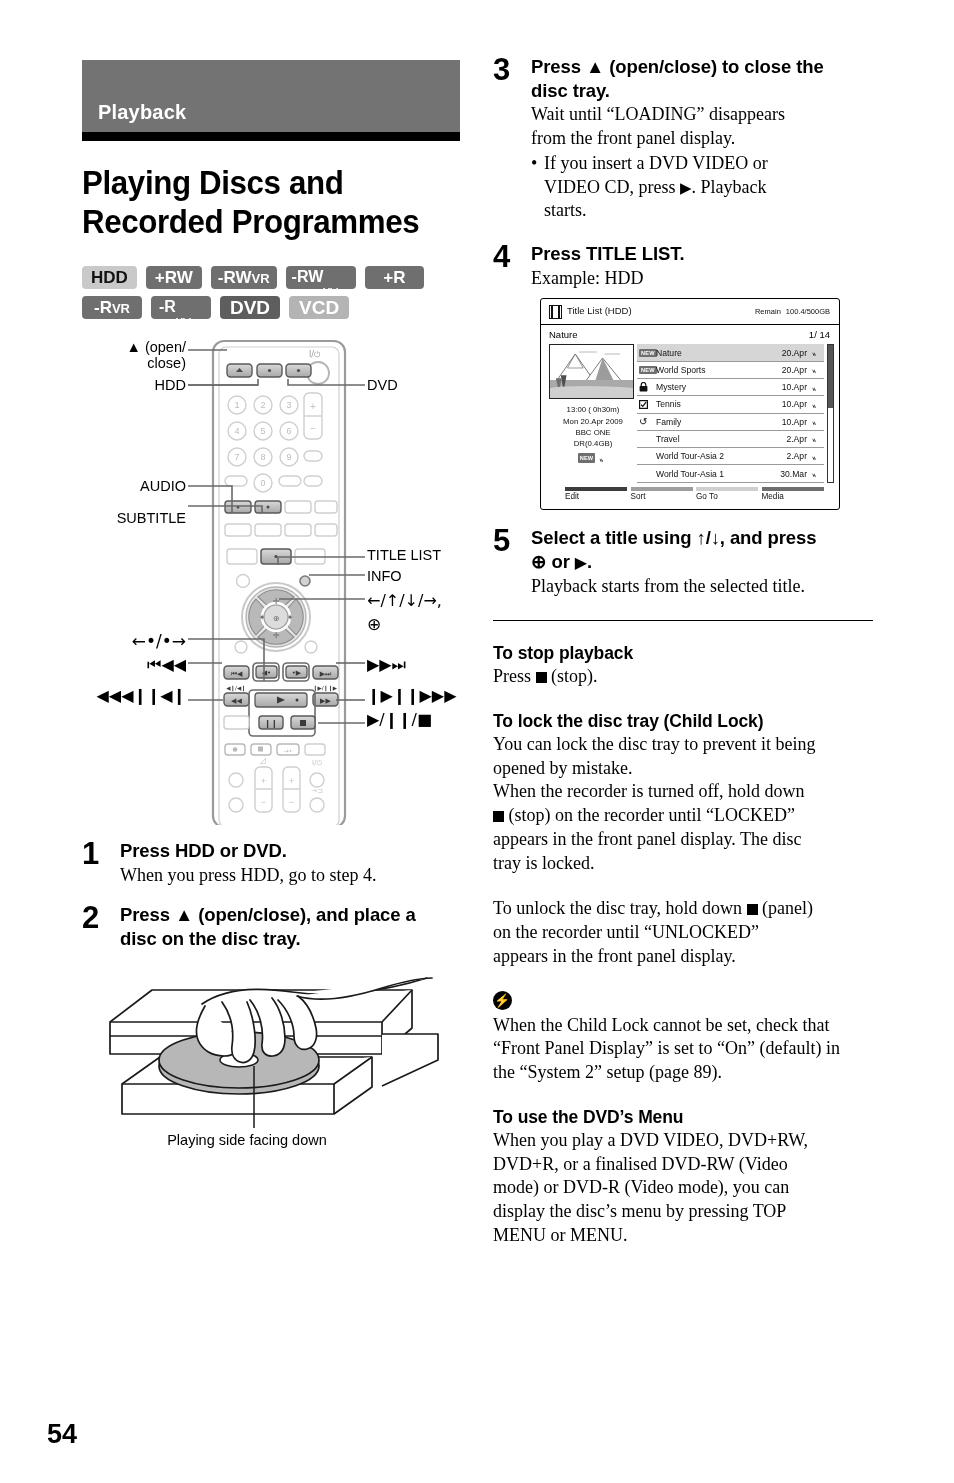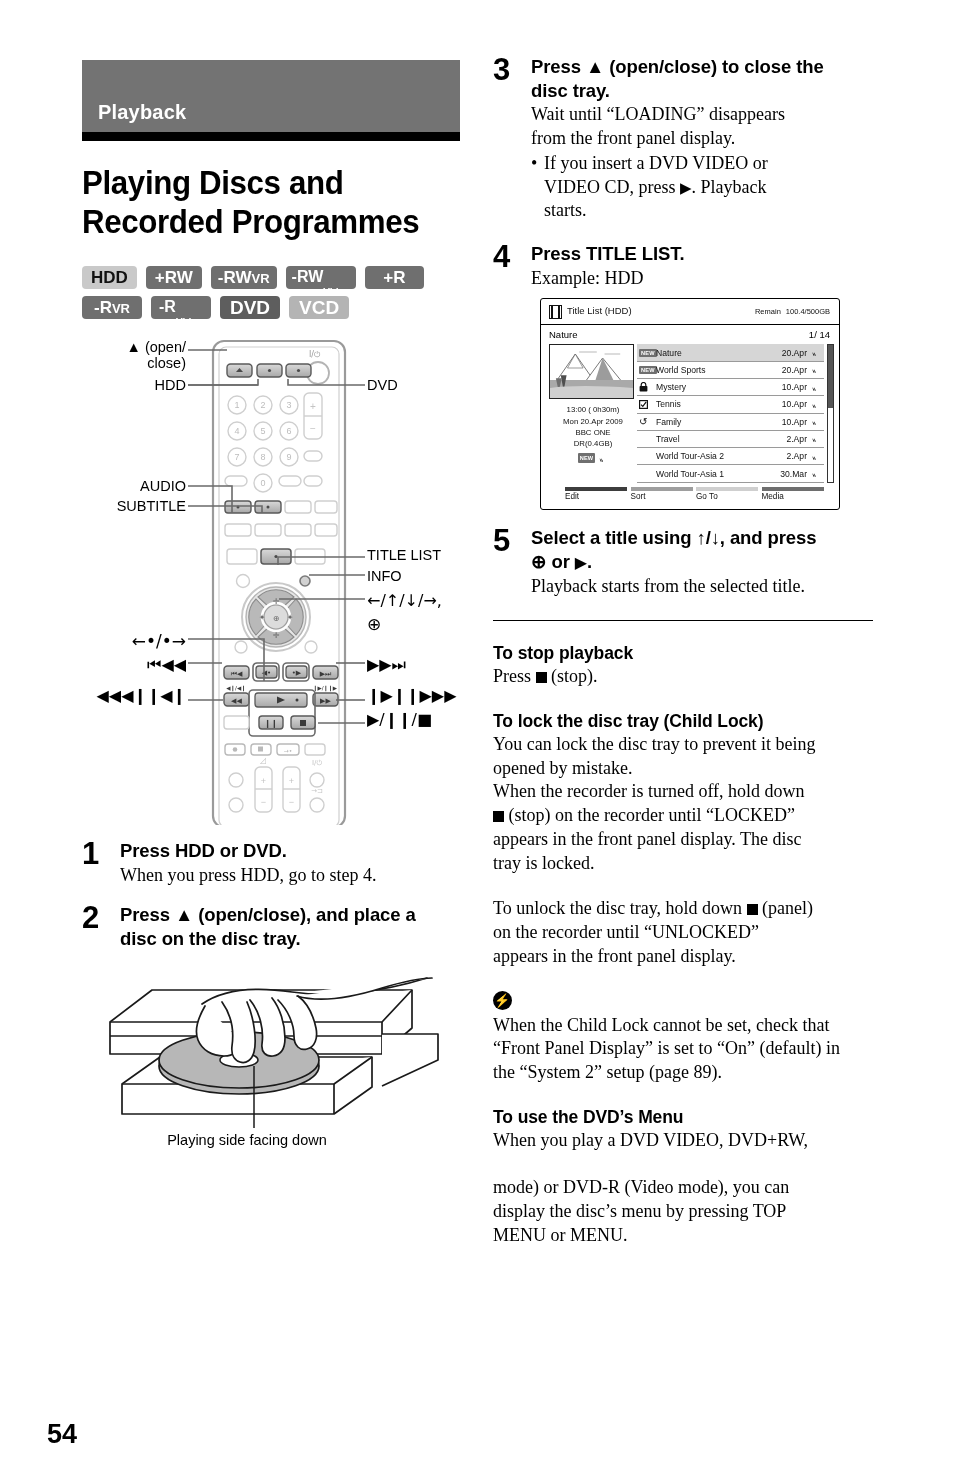--- a/index.html
+++ b/index.html
@@ -258,21 +258,21 @@
       <div class="callout-text" style="left:0px; top:4px; text-align:right; width:104px;">
         <span>▲ (open/</span><br>
         <span>close)</span>
       </div>
       <div class="callout-text" style="left:0px; top:42px; width:104px; text-align:right;">
         <span>HDD</span>
       </div>
       <div class="callout-text" style="left:0px; top:143px; width:104px; text-align:right;">
         <span>AUDIO</span>
       </div>
-      <div class="callout-text" style="left:0px; top:163px; width:104px; text-align:right;">
+      <div class="callout-text" style="left:0px; top:175px; width:104px; text-align:right;">
         <span>SUBTITLE</span>
       </div>
       <div class="callout-text sym" style="left:0px; top:296px; width:104px; text-align:right; font-size:17px;">
         <span>←•/•→</span>
       </div>
       <div class="callout-text sym" style="left:0px; top:320px; width:104px; text-align:right; font-size:16px;">
         <span>⏮◀◀</span>
       </div>
       <div class="callout-text sym" style="left:0px; top:351px; width:104px; text-align:right; font-size:16px;">
         <span>◀◀◀❙❙◀❙</span>
@@ -732,21 +732,21 @@
       <div class="body-text">
         <span>When the Child Lock cannot be set, check that</span><br>
         <span>“Front Panel Display” is set to “On” (default) in</span><br>
         <span>the “System 2” setup (page 89).</span>
       </div>
     </div>
 
     <div class="sub-head">To use the DVD’s Menu</div>
     <div class="body-text">
       <span>When you play a DVD VIDEO, DVD+RW,</span><br>
-      <br>
+      <span>DVD+R, or a finalised DVD-RW (Video</span><br>
       <span>mode) or DVD-R (Video mode), you can</span><br>
       <span>display the disc’s menu by pressing TOP</span><br>
       <span>MENU or MENU.</span>
     </div>
 
   </div>
 
   <div class="pagenum">54</div>
 
 </div>

